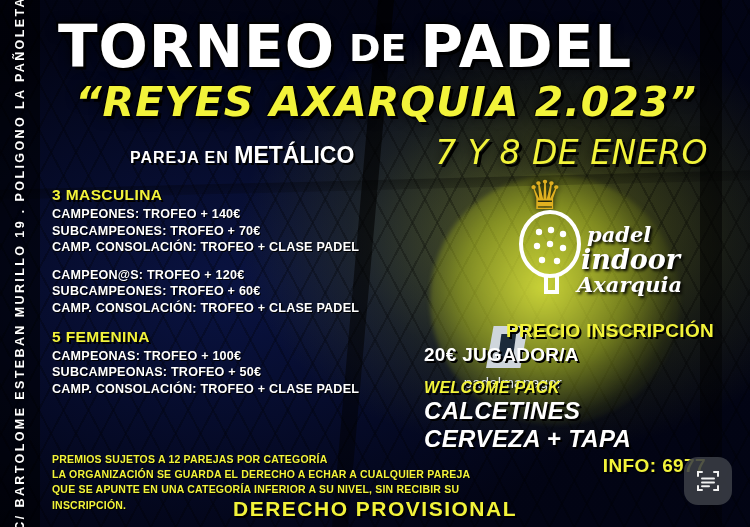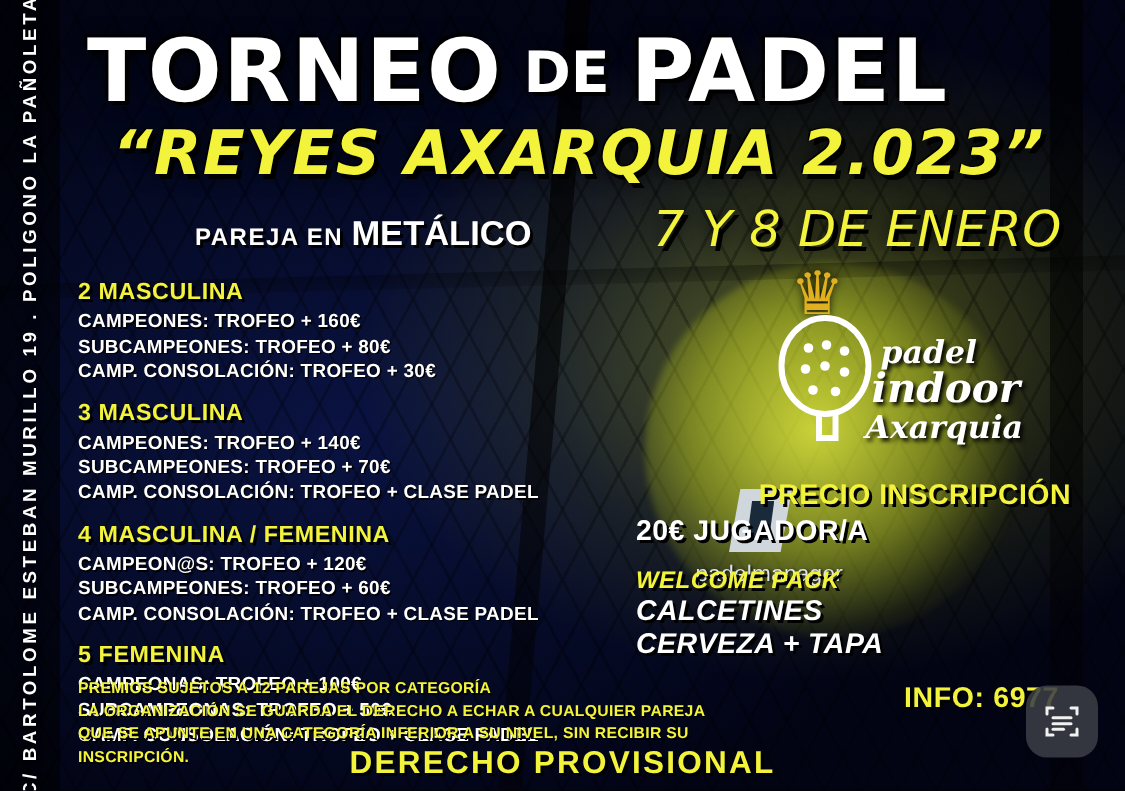--- a/index.html
+++ b/index.html
@@ -136,21 +136,21 @@
   .price-sub{
     font-weight:bold;font-size:19px;color:#ffffff;letter-spacing:.3px;
     text-shadow:2px 2px 0 #000;margin-top:2px;
   }
   .welcome{
     margin-top:13px;
     font-weight:bold;font-style:italic;font-size:16px;color:#f2f33a;
     letter-spacing:.3px;text-shadow:2px 2px 0 #000;
   }
   .welcome-item{
-    font-weight:bold;font-style:italic;font-size:19px;color:#ffffff;
+    font-weight:bold;font-style:italic;font-size:24px;color:#ffffff;
     letter-spacing:.3px;text-shadow:2px 2px 0 #000;line-height:1.18;
   }
 
   
   .logo-indoor{
     position:absolute;left:487px;top:172px;width:205px;height:150px;
   }
   .logo-indoor .crown{
     position:absolute;left:40px;top:0;font-size:40px;color:#e0b020;
     text-shadow:0 0 6px #000;
@@ -239,36 +239,29 @@
     <div class="subtitle">“REYES AXARQUIA 2.023”</div>
 
     <div class="premios-line">
       <span>PAREJA EN </span><span class="big">METÁLICO</span>
     </div>
 
     <div class="dates">7 Y 8 DE ENERO</div>
 
     <div class="cats">
 
-      <div class="cat">
-        <div class="cat-title">2 MASCULINA</div>
-        <div class="cat-line">CAMPEONES: TROFEO + 160€</div>
-        <div class="cat-line">SUBCAMPEONES: TROFEO + 80€</div>
-        <div class="cat-line">CAMP. CONSOLACIÓN: TROFEO + 30€</div>
-      </div>
 
       <div class="cat">
         <div class="cat-title">3 MASCULINA</div>
         <div class="cat-line">CAMPEONES: TROFEO + 140€</div>
         <div class="cat-line">SUBCAMPEONES: TROFEO + 70€</div>
         <div class="cat-line">CAMP. CONSOLACIÓN: TROFEO + CLASE PADEL</div>
       </div>
 
       <div class="cat">
-        <div class="cat-title">4 MASCULINA / FEMENINA</div>
         <div class="cat-line">CAMPEON@S: TROFEO + 120€</div>
         <div class="cat-line">SUBCAMPEONES: TROFEO + 60€</div>
         <div class="cat-line">CAMP. CONSOLACIÓN: TROFEO + CLASE PADEL</div>
       </div>
 
       <div class="cat">
         <div class="cat-title">5 FEMENINA</div>
         <div class="cat-line">CAMPEONAS: TROFEO + 100€</div>
         <div class="cat-line">SUBCAMPEONAS: TROFEO + 50€</div>
         <div class="cat-line">CAMP. CONSOLACIÓN: TROFEO + CLASE PADEL</div>

